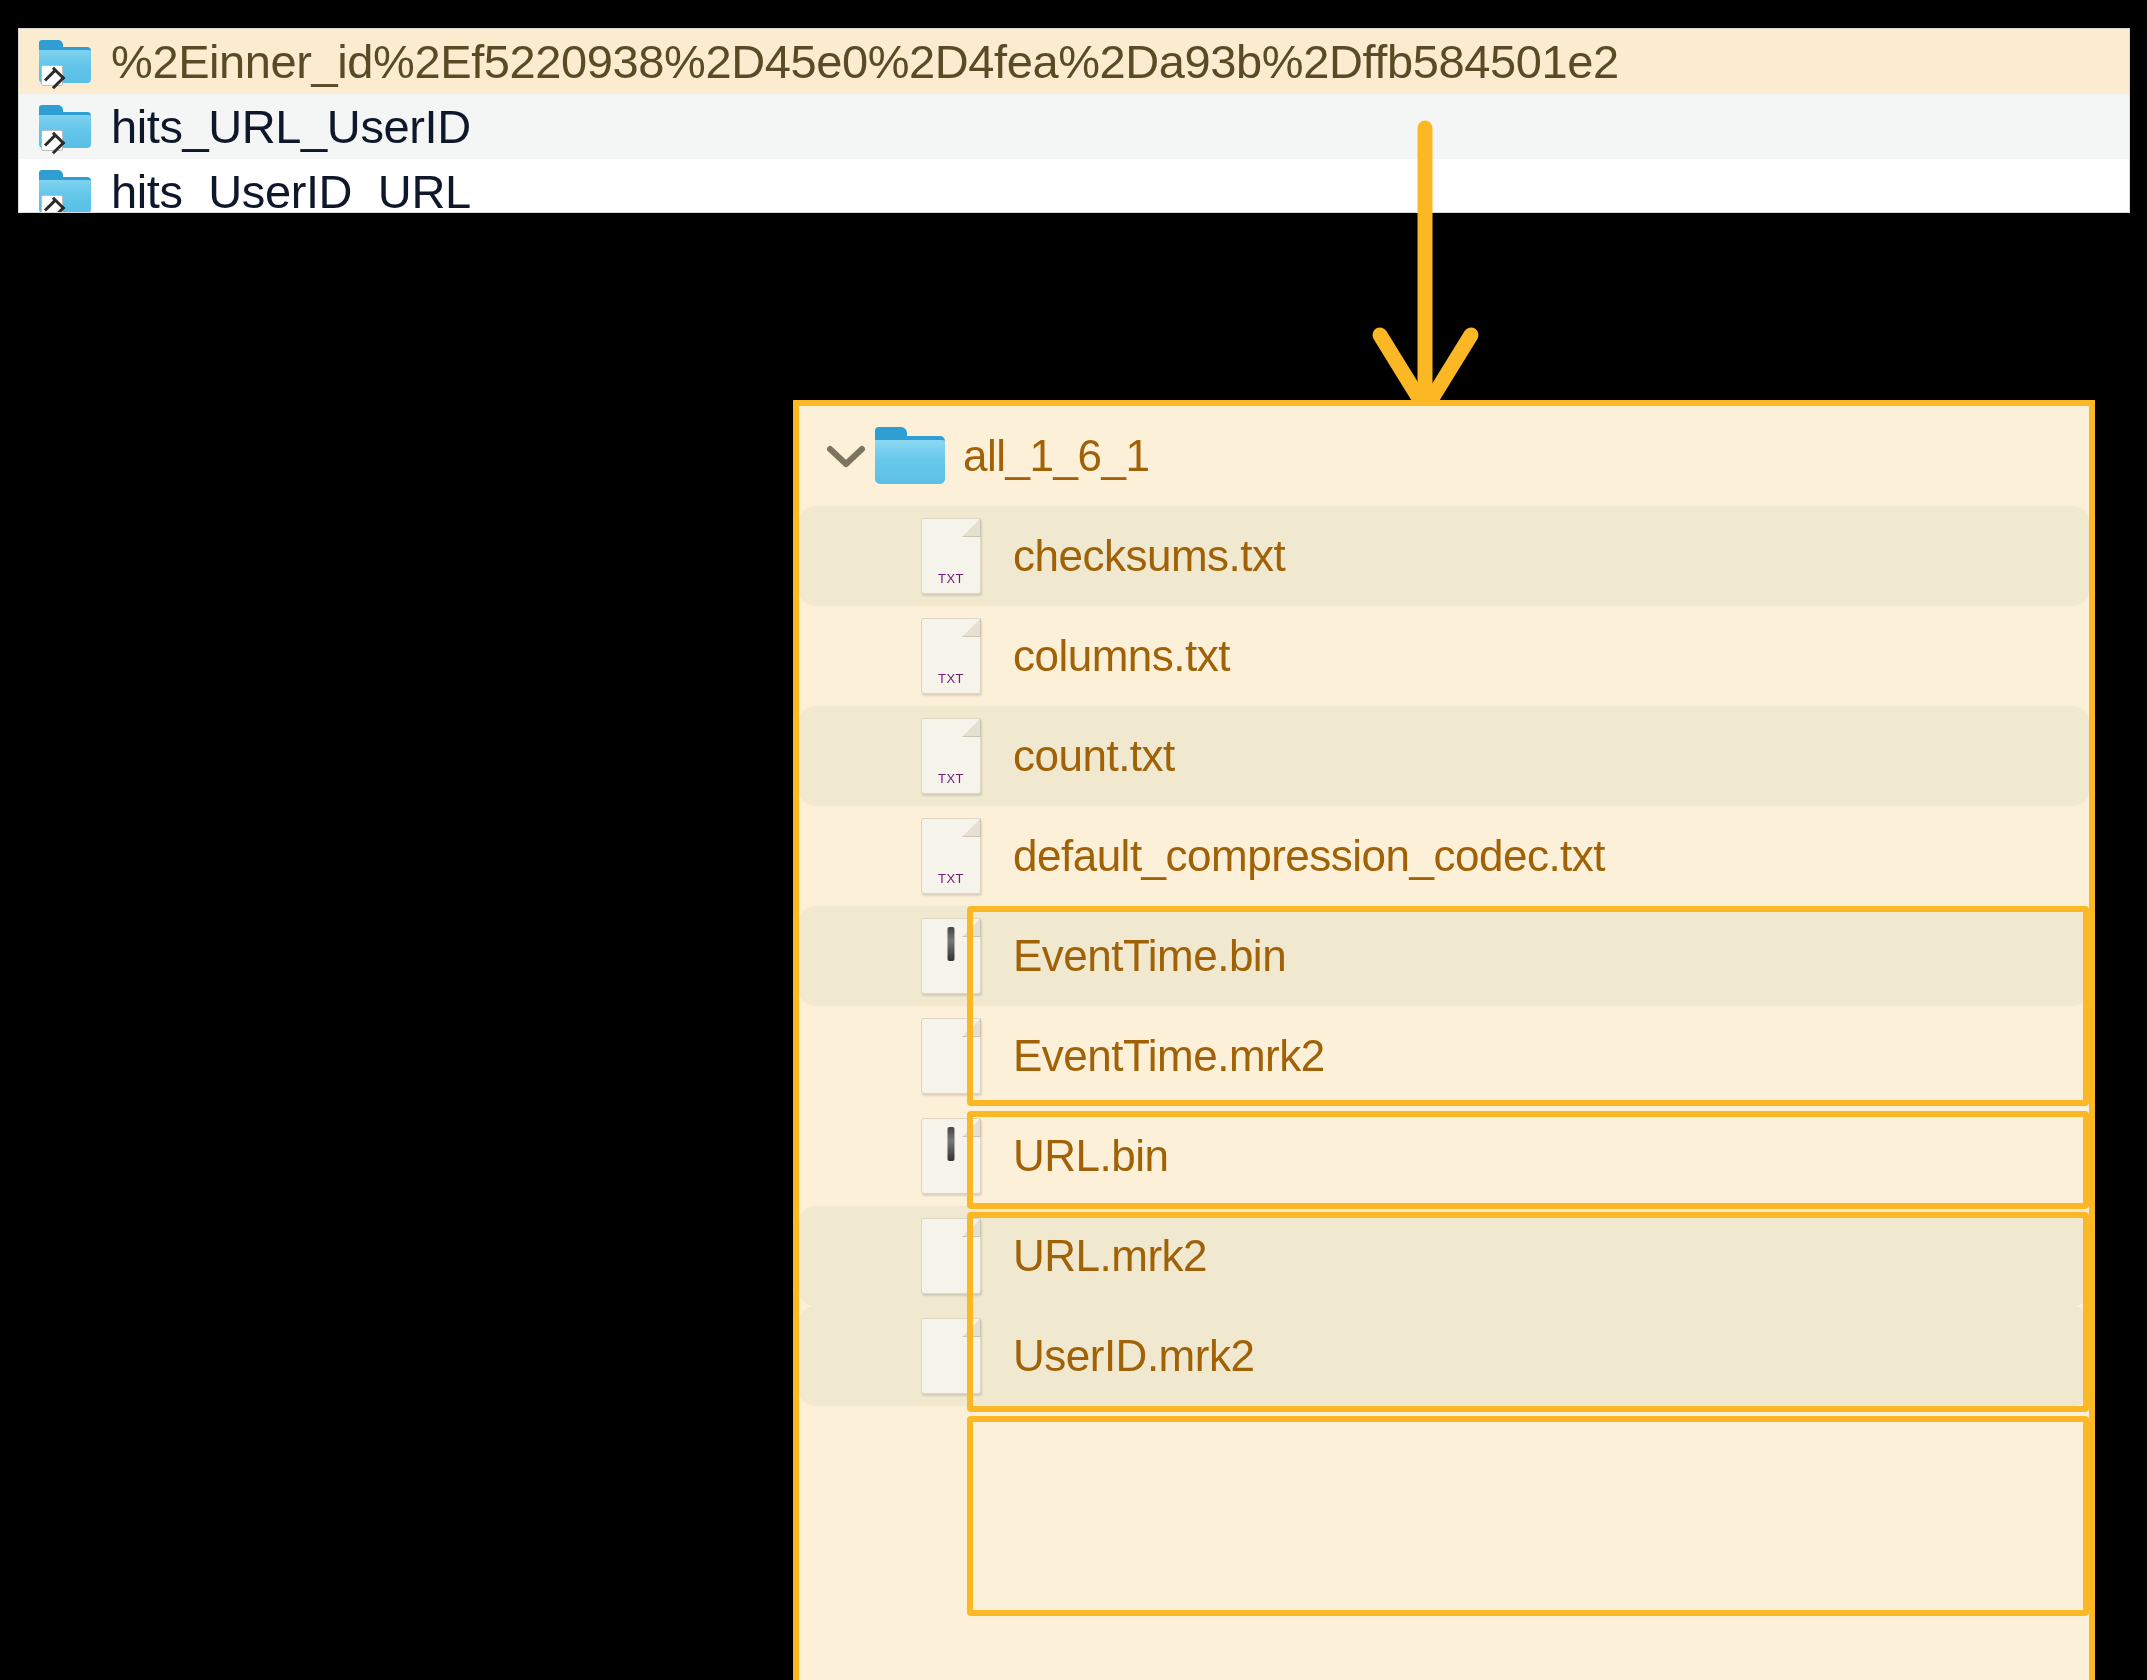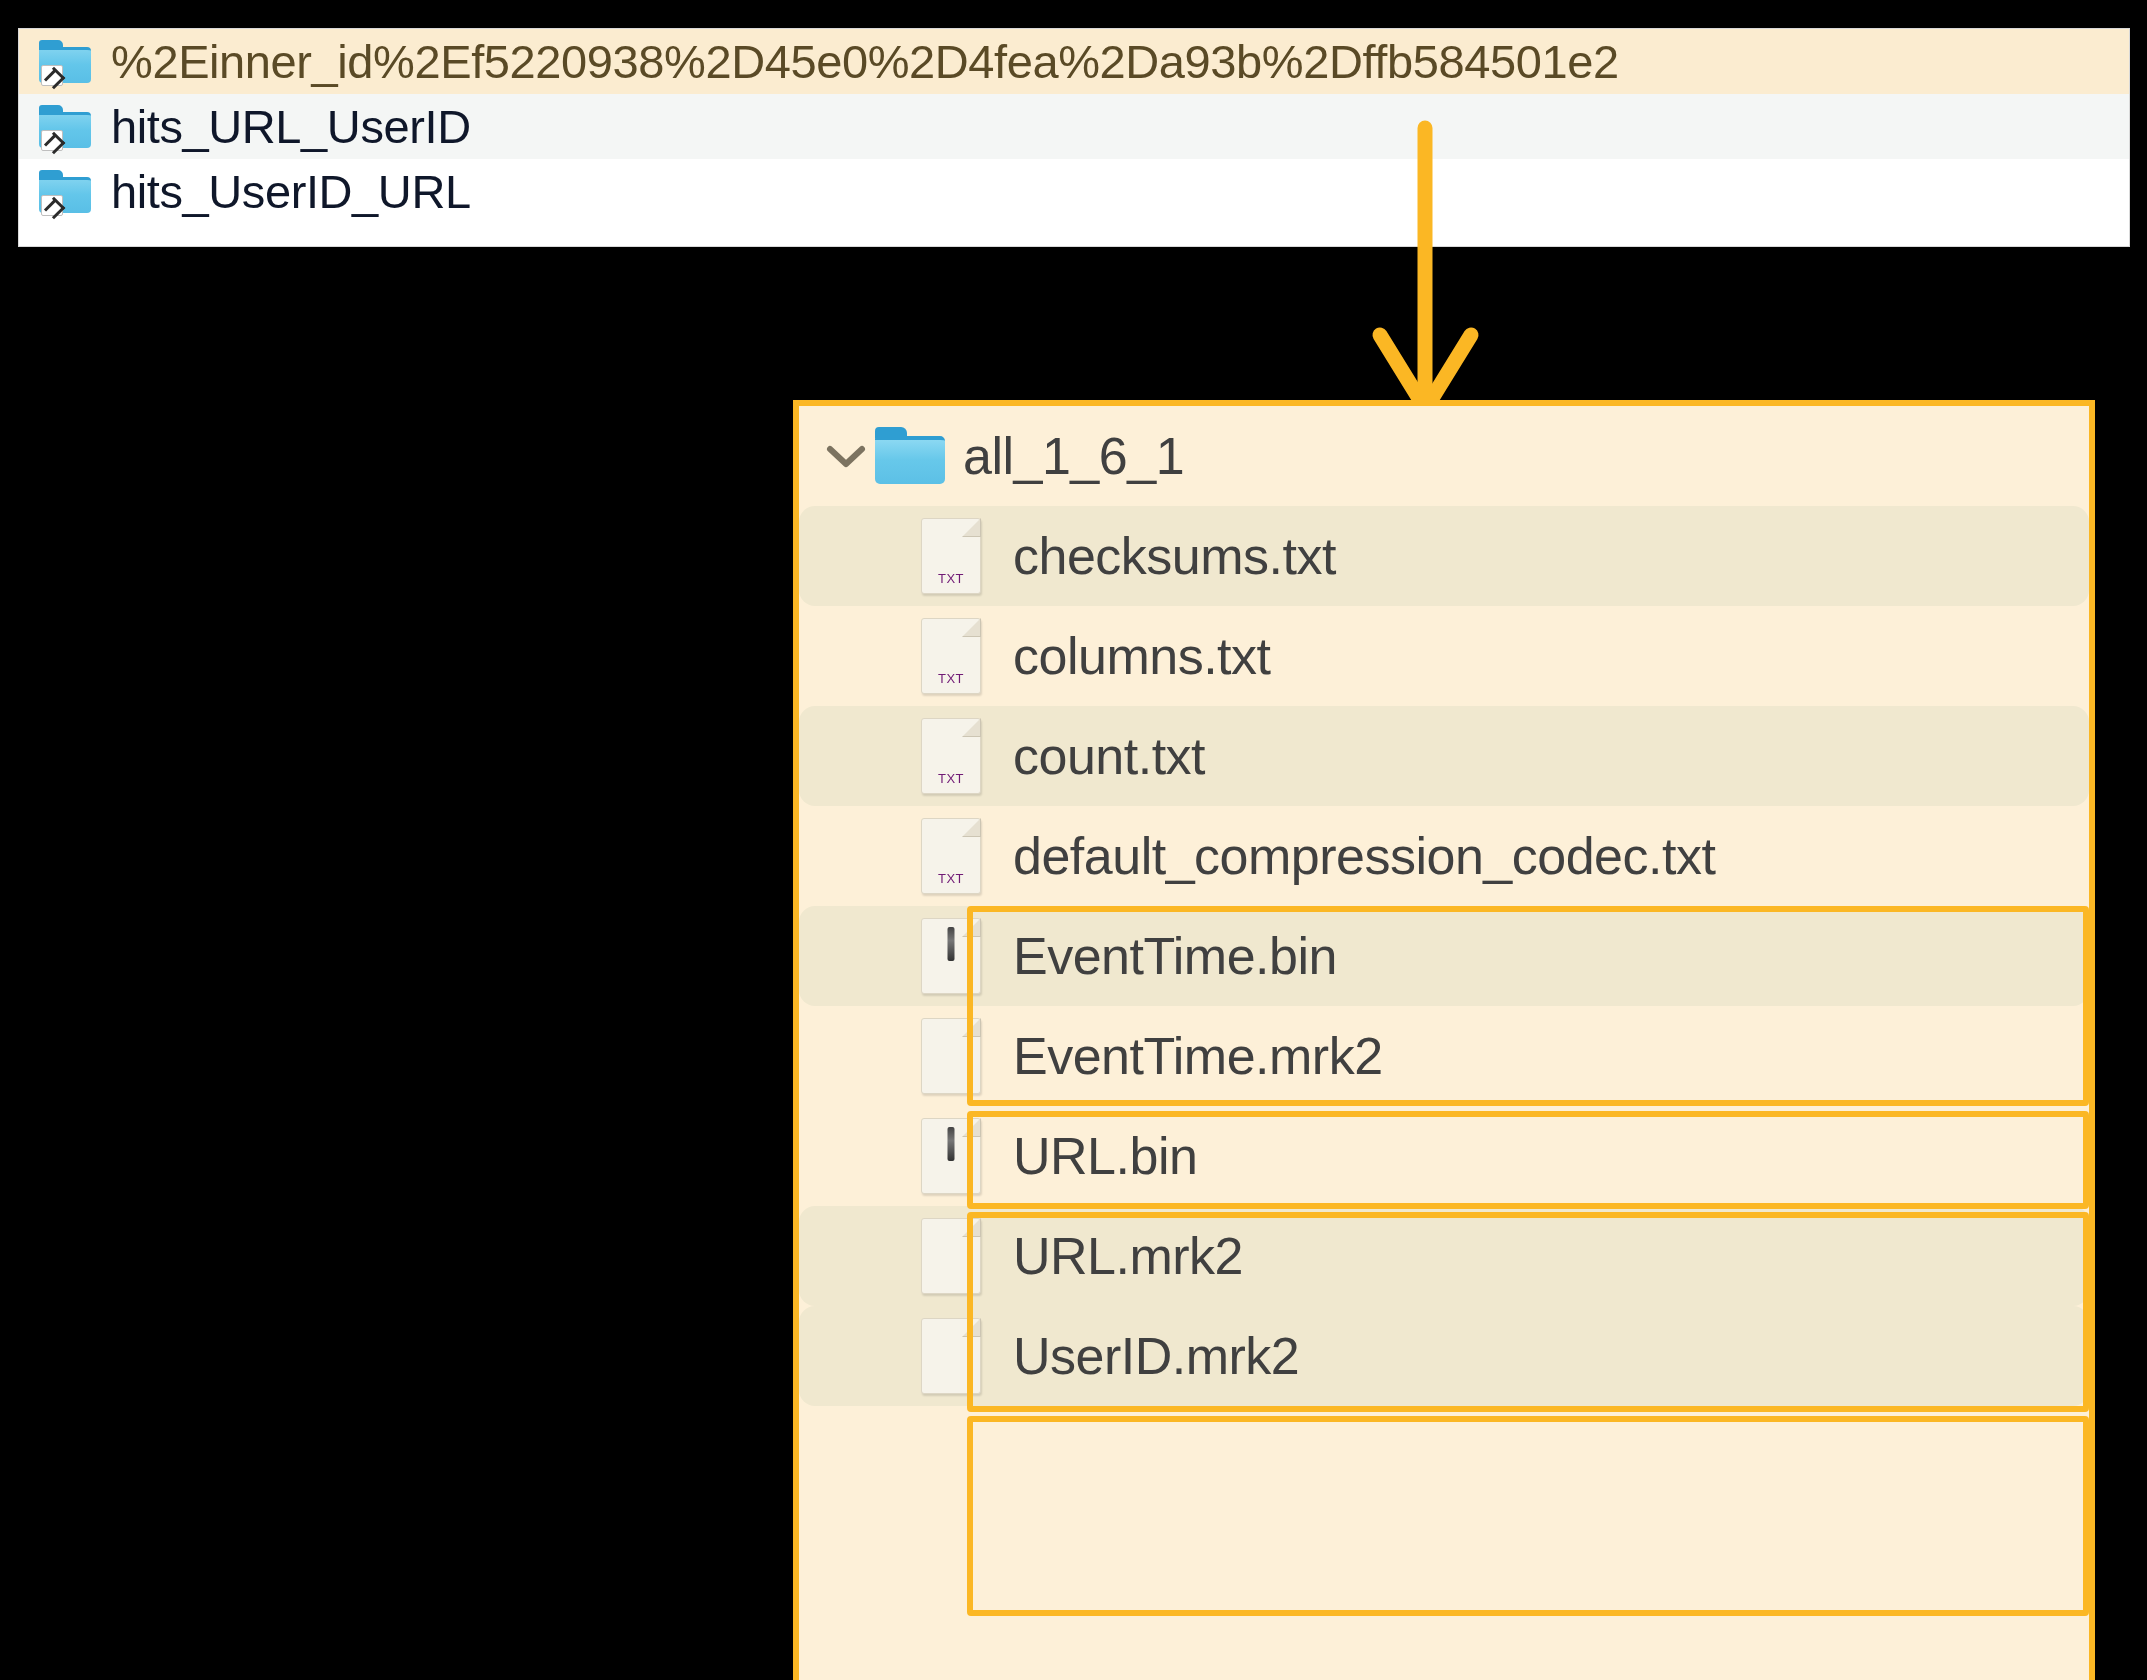--- a/index.html
+++ b/index.html
@@ -8,21 +8,21 @@
     background: #000;
     font-family: "Liberation Sans", sans-serif;
     overflow: hidden;
   }
   #stage { position: relative; width: 2147px; height: 1680px; background: #000; }
 
   
   #folder-list {
     position: absolute;
     left: 18px; top: 28px;
-    width: 2112px; height: 219px;
+    width: 2112px; height: 185px;
     background: #ffffff;
     border: 1px solid #d9d9d9;
     overflow: hidden;
   }
   .fl-row {
     display: flex; align-items: center;
     height: 65px;
     padding-left: 20px;
     white-space: nowrap;
   }
@@ -100,23 +100,23 @@
     height: 100px;
     white-space: nowrap;
   }
   .tree-row.stripe { background: #f0e8cf; border-radius: 16px; }
   .tree-row .chev {
     flex: 0 0 58px;
     display: flex; align-items: center; justify-content: center;
     margin-left: 18px;
   }
   .tree-row .name {
-    font-size: 52px;
+    font-size: 44px;
     line-height: 1;
-    color: #404040;
+    color: #a16207;
     letter-spacing: -0.5px;
     position: relative;
     z-index: 2;
   }
   .folder-row .name { margin-left: 16px; }
   .file-row .name { margin-left: 32px; }
   .file-row { padding-left: 122px; }
   .folder-row { padding-left: 0; }
 
   

